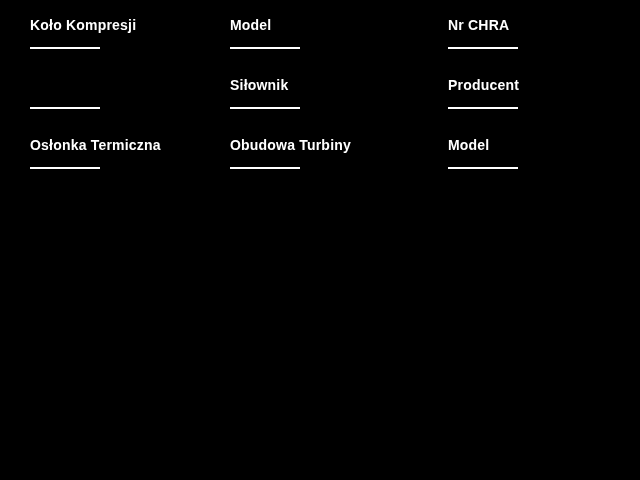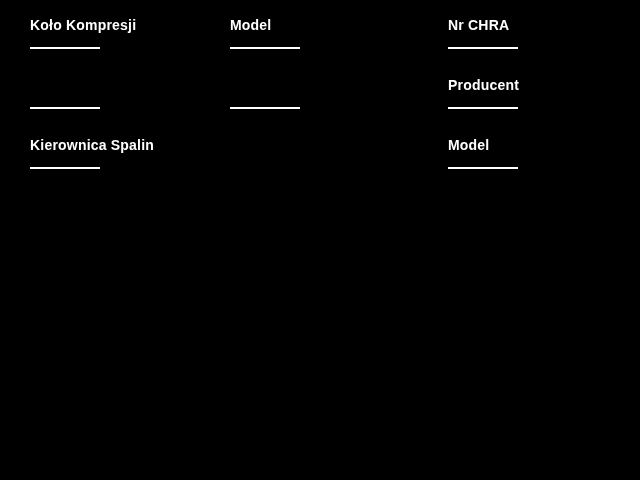--- a/index.html
+++ b/index.html
@@ -69,31 +69,36 @@
 
   <div class="col col-1">
     <div class="field">
       <span class="field-label">Koło Kompresji</span>
       <input class="underline-input" type="text" value="" style="">
     </div>
     <div class="field">
       <input class="underline-input" type="text" value="" style="">
     </div>
     <div class="field">
-      <span class="field-label">Kierownica Spalin</span>
+      <span class="field-label">Osłonka Termiczna</span>
       <input class="underline-input" type="text" value="" style="">
     </div>
   </div>
 
   <div class="col col-2">
     <div class="field">
       <span class="field-label">Model</span>
       <input class="underline-input" type="text" value="" style="">
     </div>
     <div class="field">
+      <span class="field-label">Siłownik</span>
+      <input class="underline-input" type="text" value="" style="">
+    </div>
+    <div class="field">
+      <span class="field-label">Obudowa Turbiny</span>
       <input class="underline-input" type="text" value="" style="">
     </div>
   </div>
 
   <div class="col col-3">
     <div class="field">
       <span class="field-label">Nr CHRA</span>
       <input class="underline-input" type="text" value="" style="">
     </div>
     <div class="field">

